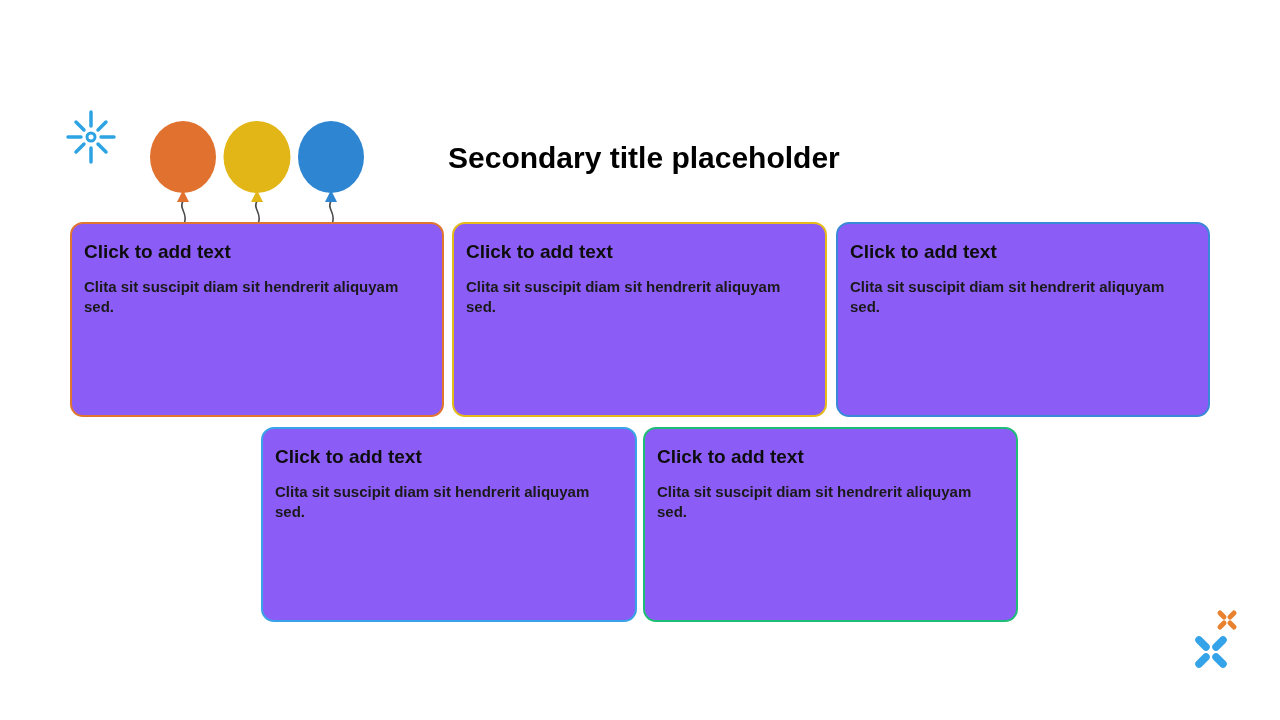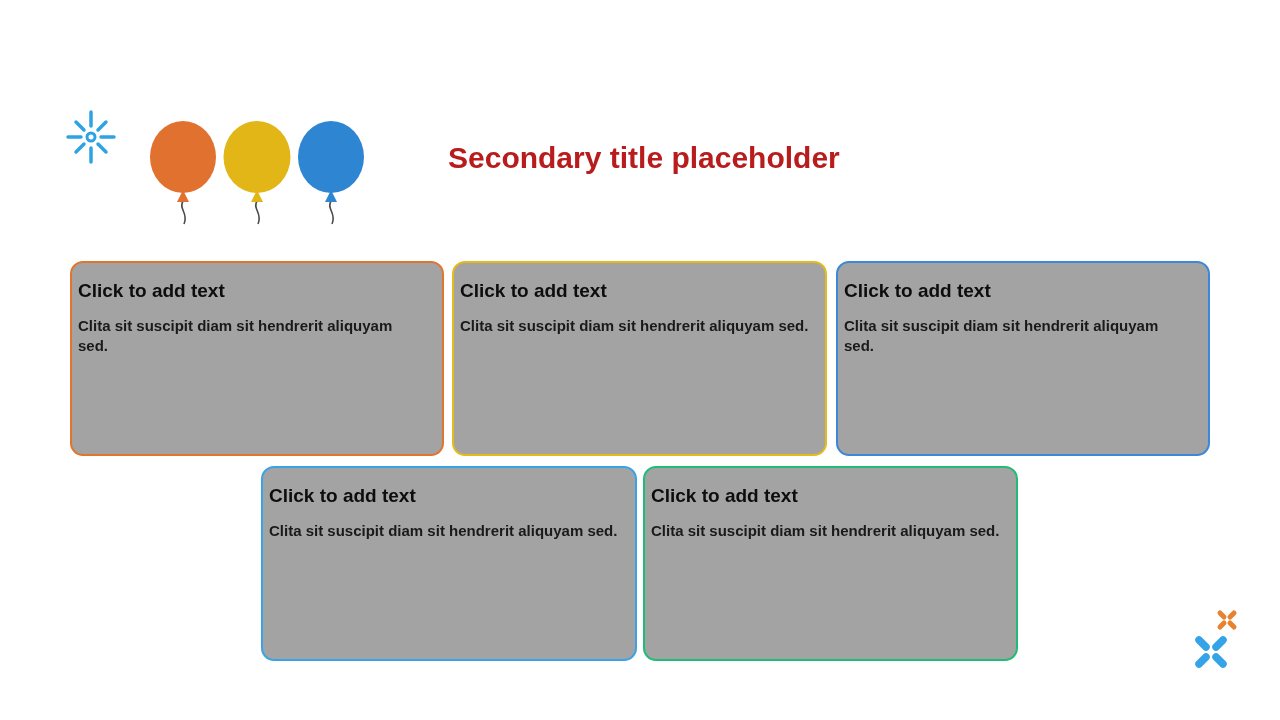--- a/index.html
+++ b/index.html
@@ -6,22 +6,22 @@
   .slide{
     position:relative;width:1280px;height:720px;background:#FFFFFF;
     overflow:hidden;font-family:"Liberation Sans", sans-serif;
   }
   .slide-title{
     position:absolute;left:448px;top:142px;margin:0;
     font-size:30px;font-weight:700;letter-spacing:0;line-height:1.05;
     color:#0D0D0D;white-space:nowrap;
   }
   .card{
-    position:absolute;height:195px;box-sizing:border-box;background:#a3a3a3;
-    border:2px solid #999;border-radius:13px;padding:17px 16px 14px 6px;margin-top:39px;
+    position:absolute;height:195px;box-sizing:border-box;background:#8b5cf6;
+    border:2px solid #999;border-radius:13px;padding:17px 16px 14px 12px;
   }
   .card-0{left:70px;  top:222px; width:374px;}
   .card-1{left:452px; top:222px; width:375px;}
   .card-2{left:836px; top:222px; width:374px;}
   .card-3{left:261px; top:427px; width:376px;}
   .card-4{left:643px; top:427px; width:375px;}
   .card-heading{
     margin:0 0 13px 0;font-size:19px;font-weight:700;color:#0D0D0D;line-height:1.2;
   }
   .card-body{
@@ -64,21 +64,21 @@
     <g style="fill: rgb(226, 182, 22);">
       <ellipse cx="112" cy="39" rx="33.5" ry="36"></ellipse>
       <polygon points="106,84 118,84 112,72"></polygon>
     </g>
     <g style="fill: rgb(46, 134, 211);">
       <ellipse cx="186" cy="39" rx="33" ry="36"></ellipse>
       <polygon points="180,84 192,84 186,72"></polygon>
     </g>
   </svg>
 
-  <h1 class="slide-title" style="color: #b91c1c;">Secondary title placeholder</h1>
+  <h1 class="slide-title" style="color: #000000;">Secondary title placeholder</h1>
 
   <div class="card card-0" style="border-color: rgb(224, 117, 47);">
     <h2 class="card-heading">Click to add text</h2>
     <p class="card-body">Clita sit suscipit diam sit hendrerit aliquyam sed.</p>
   </div>
 
   <div class="card card-1" style="border-color: rgb(229, 187, 28);">
     <h2 class="card-heading">Click to add text</h2>
     <p class="card-body">Clita sit suscipit diam sit hendrerit aliquyam sed.</p>
   </div>

